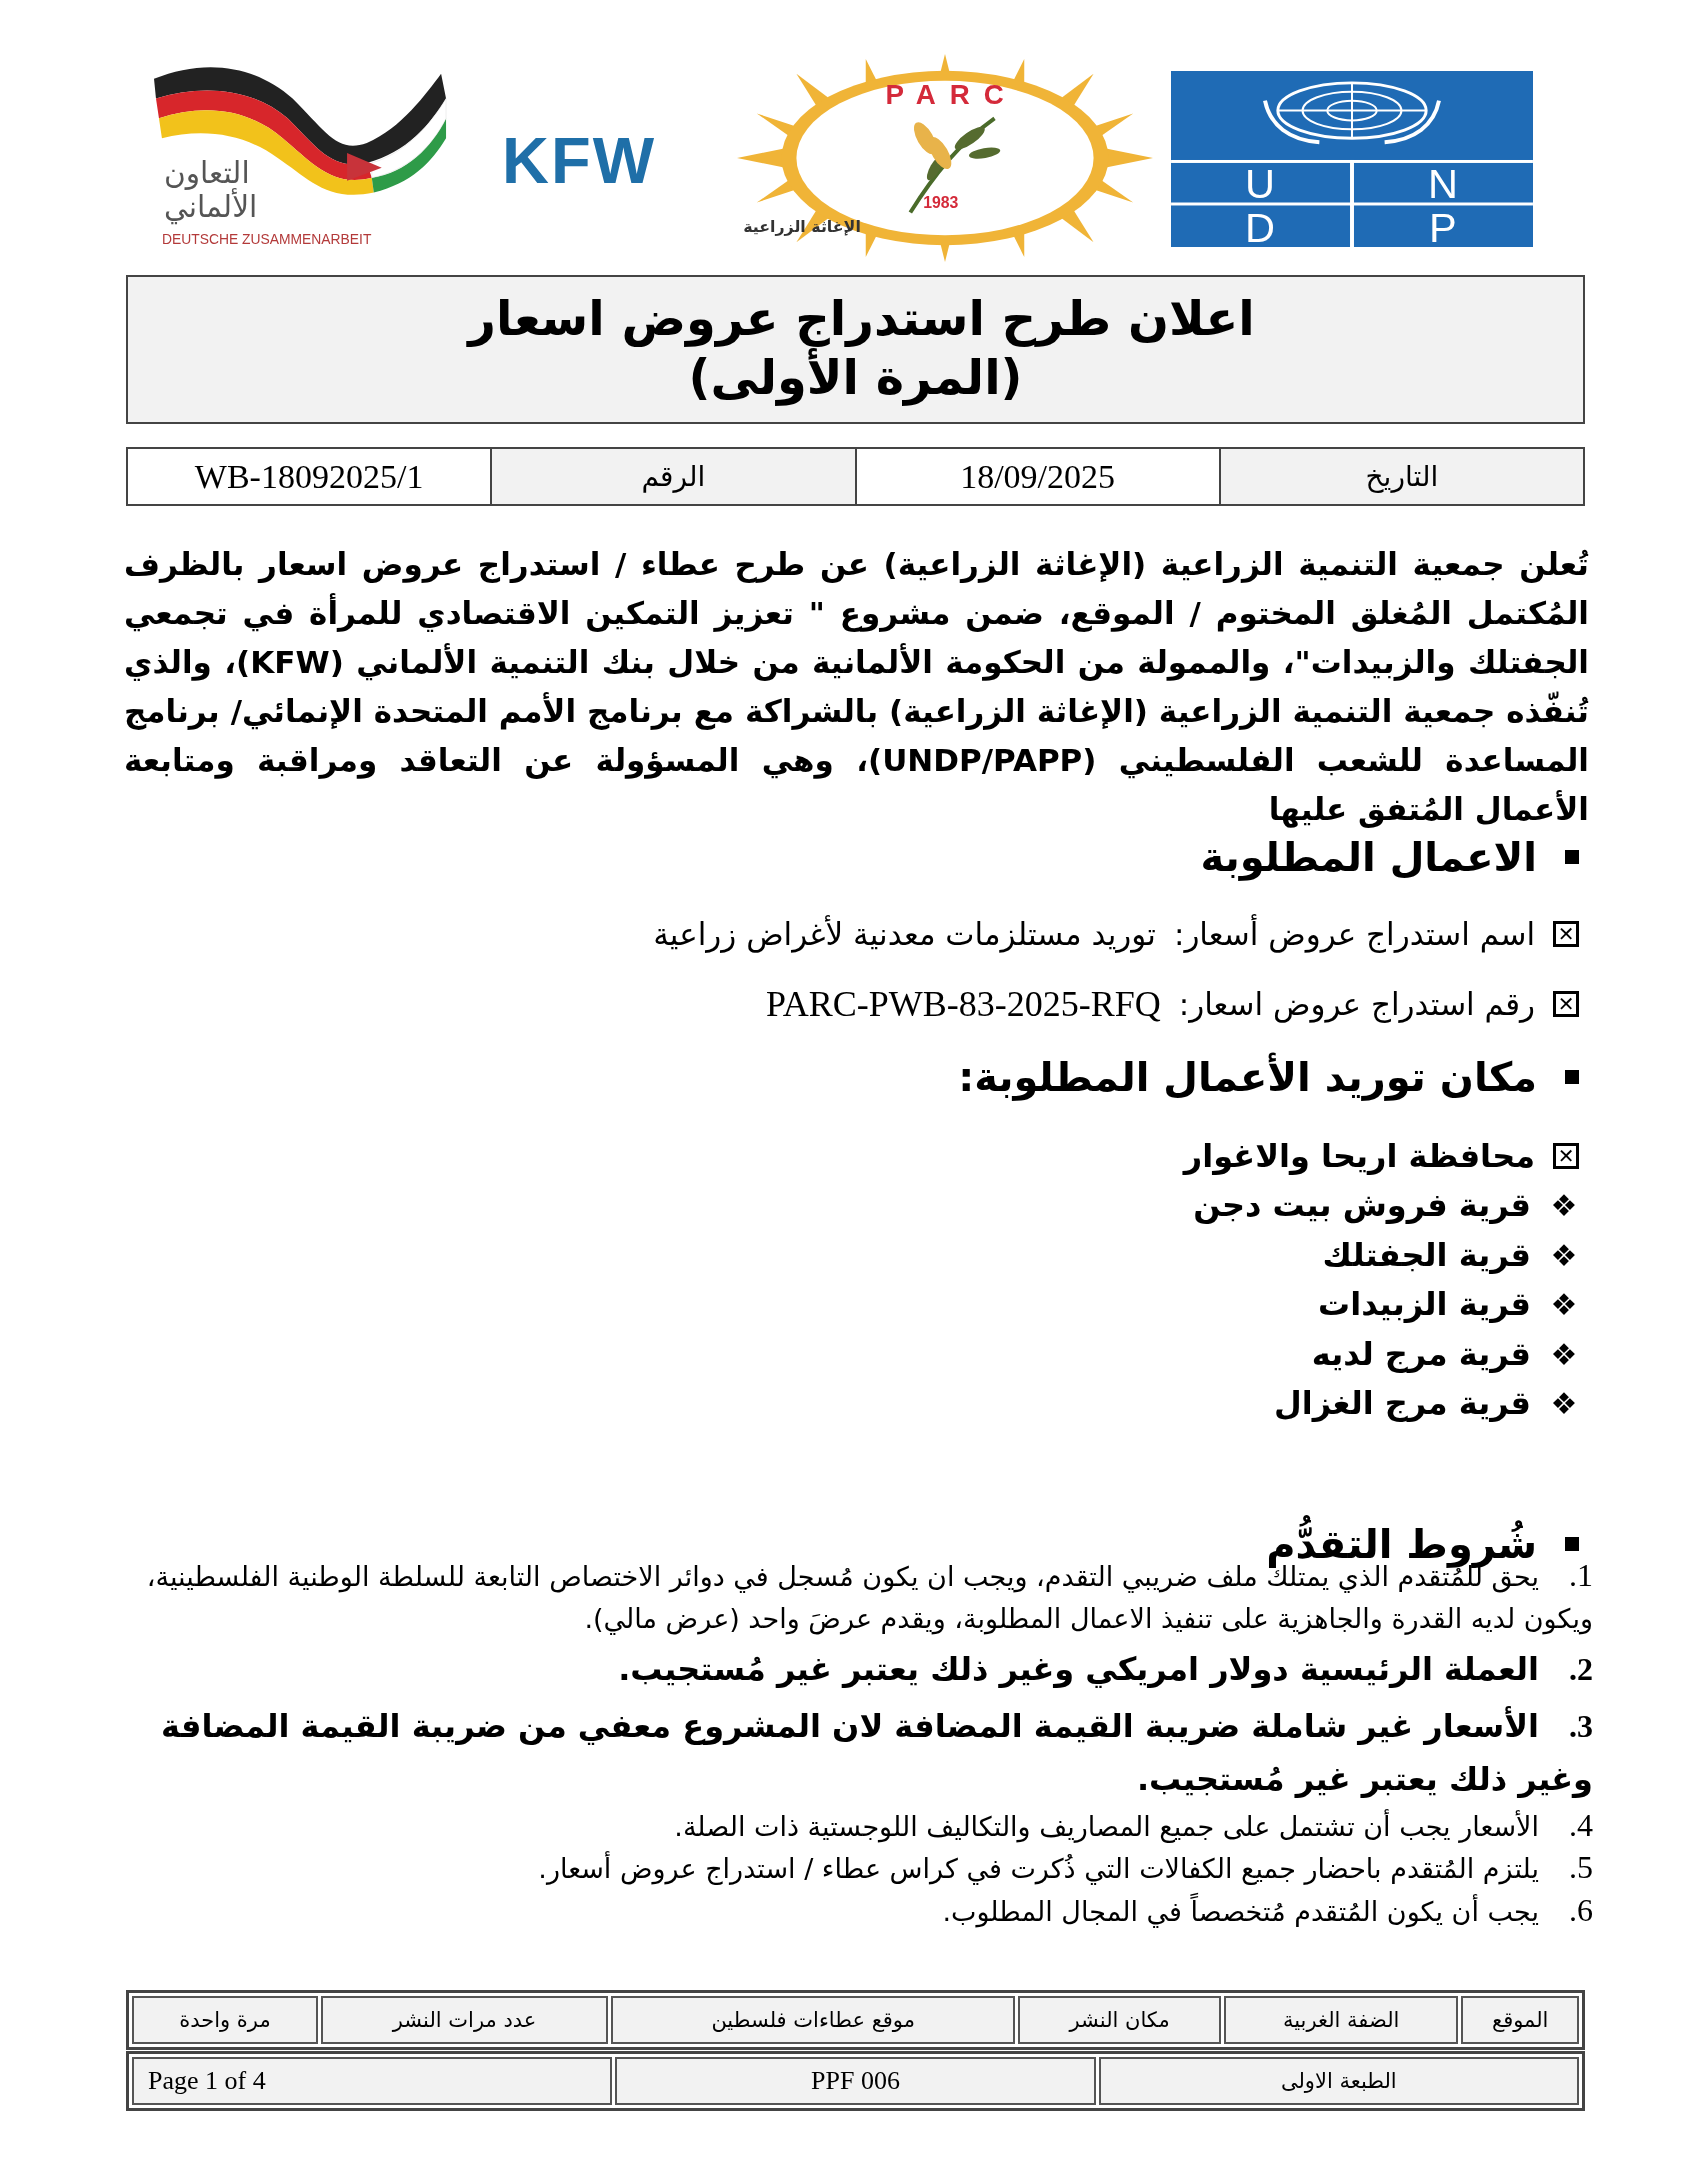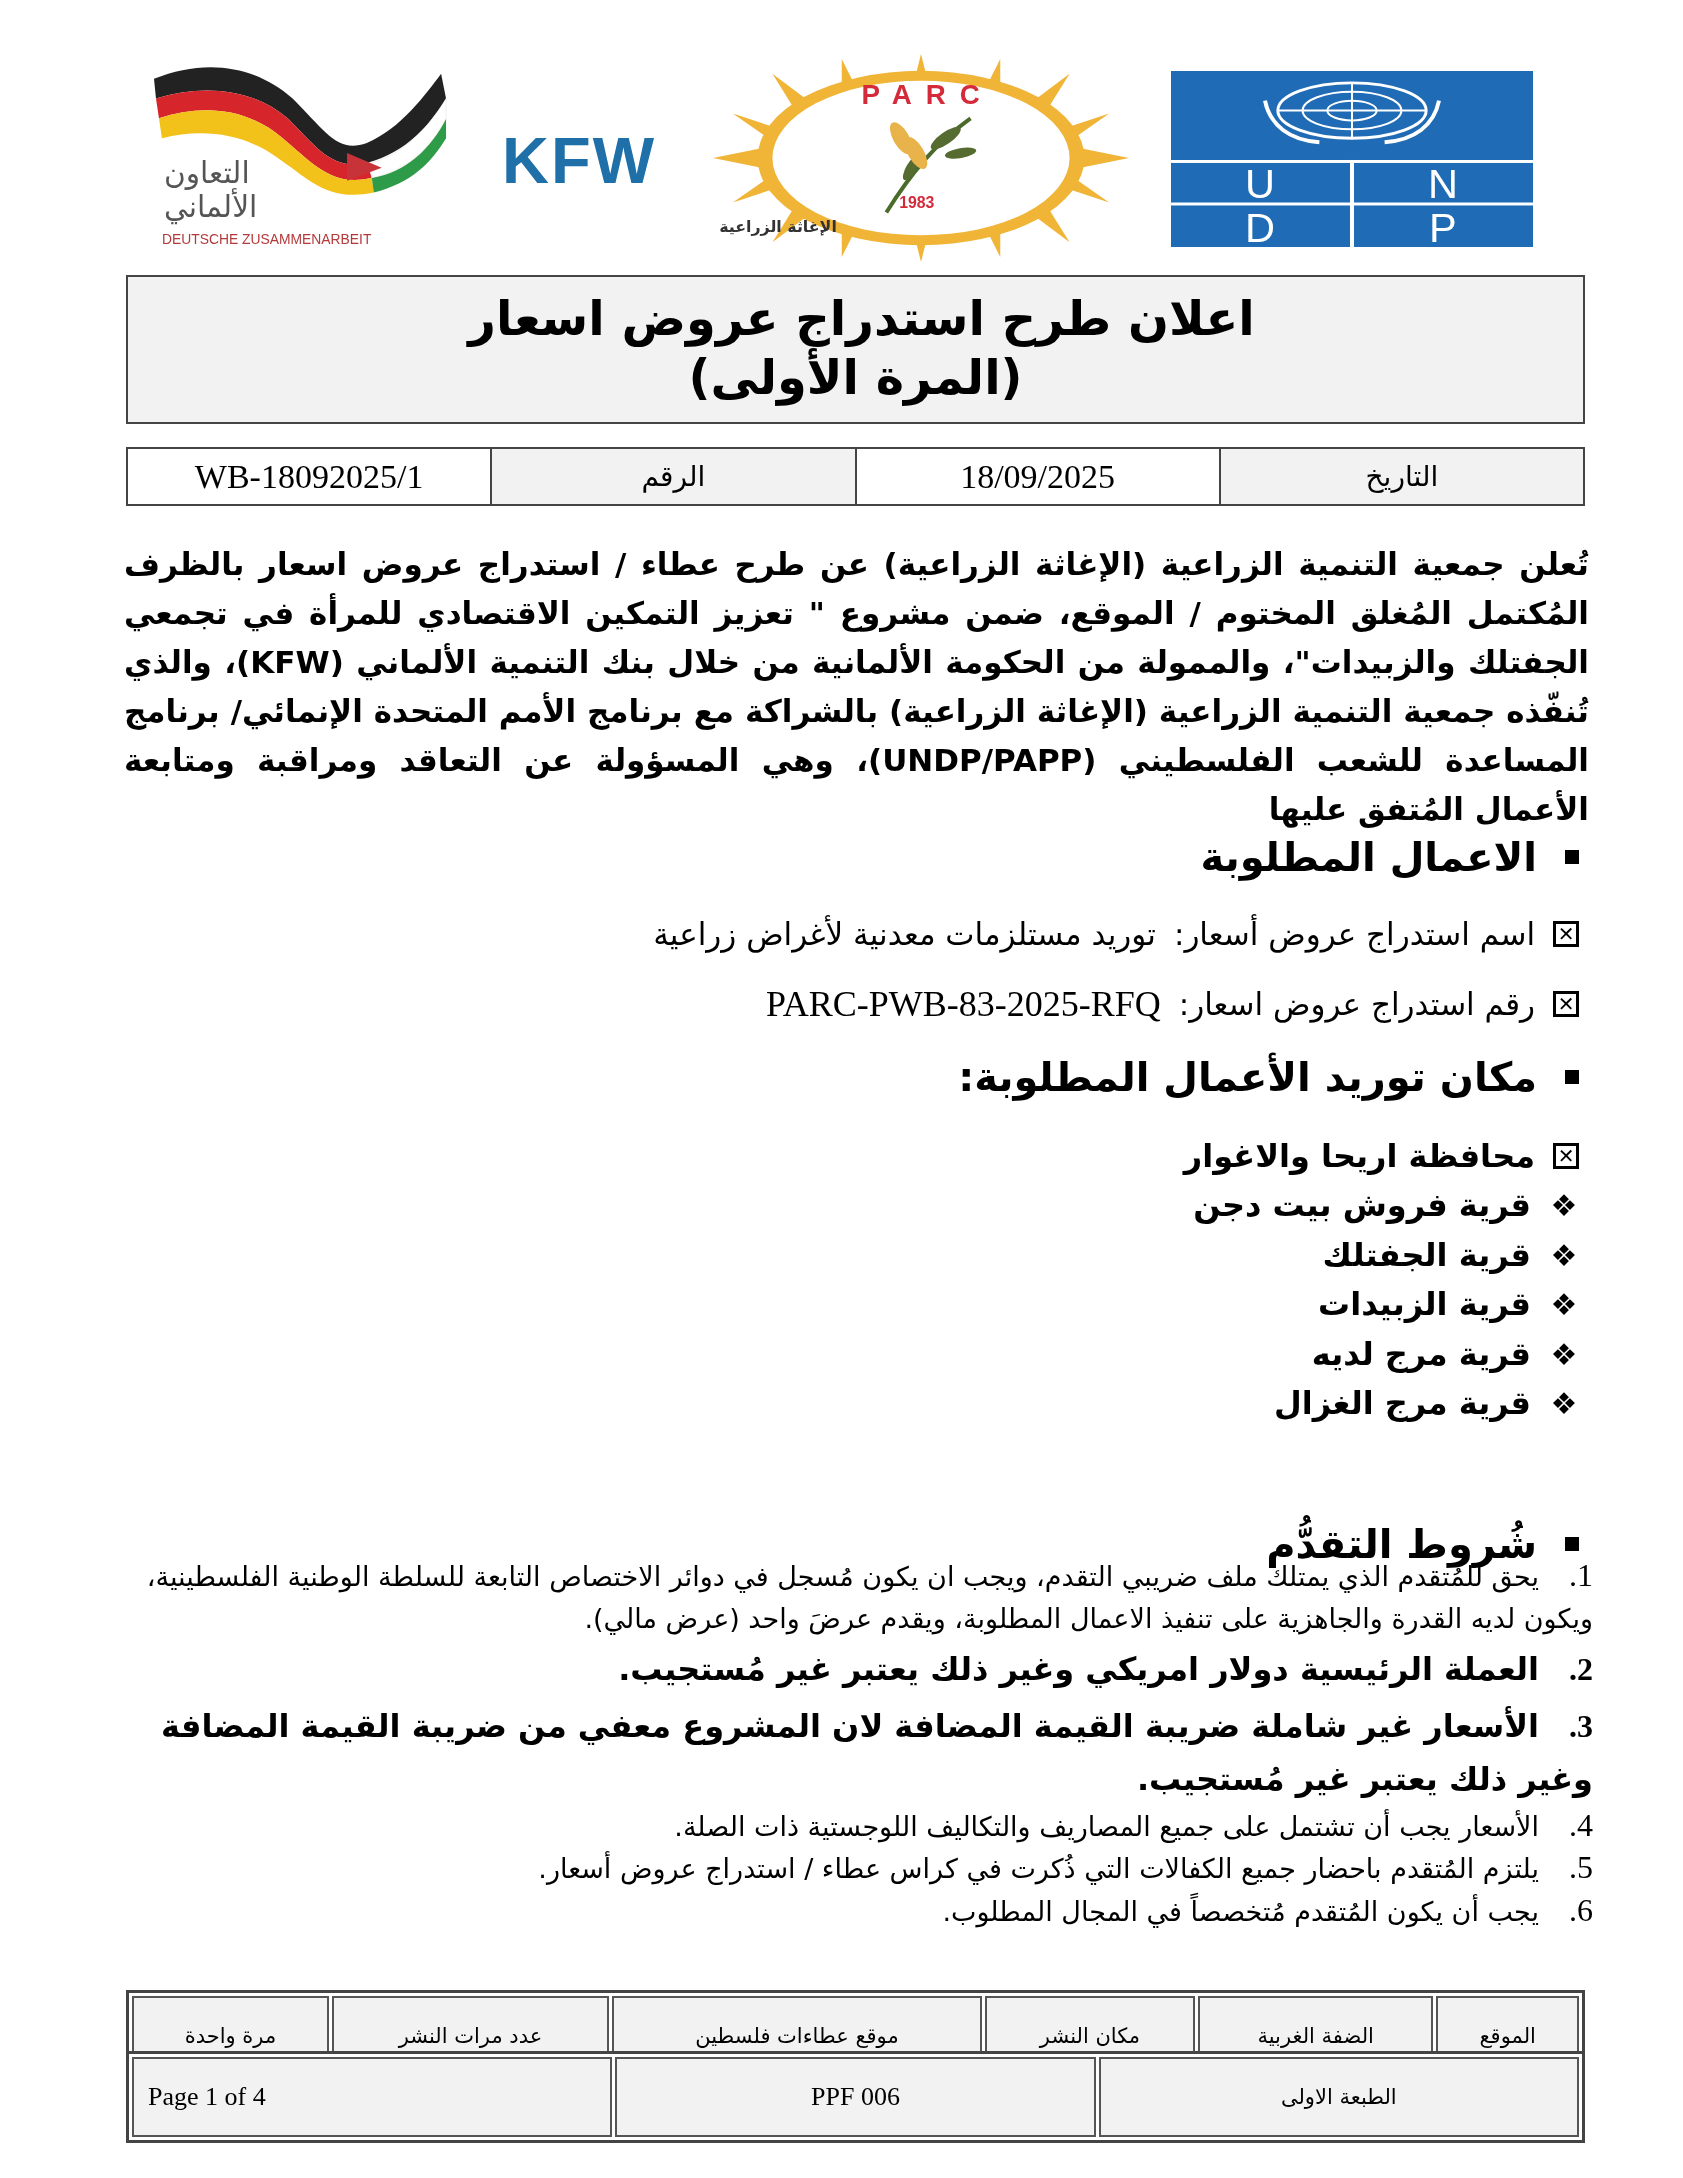--- a/index.html
+++ b/index.html
@@ -2,21 +2,21 @@
 <html><head>
 <meta charset="utf-8">
 <style>
   html, body { margin: 0; padding: 0; background: #ffffff; }
   body { width: 1683px; height: 2178px; position: relative; font-family: "Liberation Serif", serif; color: #000; overflow: hidden; }
 
   .logos { position: absolute; top: 54px; left: 129px; width: 1436px; height: 198px; }
   .logo { position: absolute; }
   .logo-german { left: 15px; top: 0; width: 317px; height: 198px; }
   .logo-kfw { left: 366px; top: 69px; width: 168px; height: 79px; font-family: "Liberation Sans", sans-serif; font-weight: bold; font-size: 65px; color: #1f6fa8; letter-spacing: 2px; text-align: center; }
-  .logo-parc { left: 584px; top: 0; width: 416px; height: 208px; }
+  .logo-parc { left: 608px; top: 0; width: 416px; height: 208px; }
   .logo-undp { left: 1042px; top: 17px; width: 362px; height: 176px; background: #1f6bb5; }
 
   .title-box { position: absolute; top: 275px; left: 126px; width: 1459px; height: 149px; background: #f2f2f2; border: 2px solid #444; box-sizing: border-box; text-align: center; direction: rtl; }
   .title-box .t1 { font-family: "DejaVu Sans", sans-serif; font-weight: bold; font-size: 48px; line-height: 59px; margin-top: 12px; padding-left: 12px; }
   .title-box .t2 { font-family: "DejaVu Sans", sans-serif; font-weight: bold; font-size: 48px; line-height: 59px; }
 
   .meta-table { position: absolute; top: 447px; left: 126px; width: 1459px; height: 59px; border-collapse: collapse; direction: rtl; }
   .meta-table td { border: 2px solid #444; width: 25%; text-align: center; font-size: 34px; height: 55px; padding: 0; }
   .meta-table td.lbl { background: #f2f2f2; font-family: "DejaVu Sans", sans-serif; font-size: 28px; }
 
@@ -29,21 +29,21 @@
   .item-row.bold { font-weight: bold; font-size: 32px; }
   .xbox { width: 26px; height: 26px; border: 3px solid #000; box-sizing: border-box; display: inline-flex; align-items: center; justify-content: center; font-size: 20px; font-weight: bold; line-height: 1; font-family: "DejaVu Sans", sans-serif; }
   .diamond { font-size: 30px; width: 30px; text-align: center; }
   .val-en { font-family: "Liberation Serif", serif; font-size: 36px; }
 
   .cond { position: absolute; left: 128px; width: 1465px; direction: rtl; font-family: "DejaVu Sans", sans-serif; font-size: 27px; line-height: 42px; }
   .cond .num { display: inline-block; width: 54px; font-family: "Liberation Serif", serif; font-size: 32px; }
   .cond.big { font-weight: bold; font-size: 32px; line-height: 53px; }
 
   .footer-table { position: absolute; left: 126px; width: 1459px; border-collapse: separate; border-spacing: 3px; direction: rtl; border: 3px solid #444; background: #fff; }
-  .footer-table td { border: 2px solid #555; background: #f2f2f2; text-align: center; font-family: "DejaVu Sans", sans-serif; font-size: 21px; height: 44px; padding: 16px; }
+  .footer-table td { border: 2px solid #555; background: #f2f2f2; text-align: center; font-family: "DejaVu Sans", sans-serif; font-size: 21px; height: 44px; padding: 0; }
   .footer-table td.en { font-family: "Liberation Serif", serif; font-size: 26px; }
   .footer-table td.left { text-align: left; padding-left: 14px; }
 </style>
 </head>
 <body>
 
 <div class="logos">
   <div class="logo logo-german">
     <svg width="317" height="198" viewBox="0 0 320 200">
       <path d="M10 25 C60 5 110 10 150 45 C185 80 195 100 225 90 C260 75 285 40 300 20 L305 45 C290 70 265 100 225 110 C190 118 175 95 145 65 C110 35 60 30 12 45 Z" fill="#222"></path>

